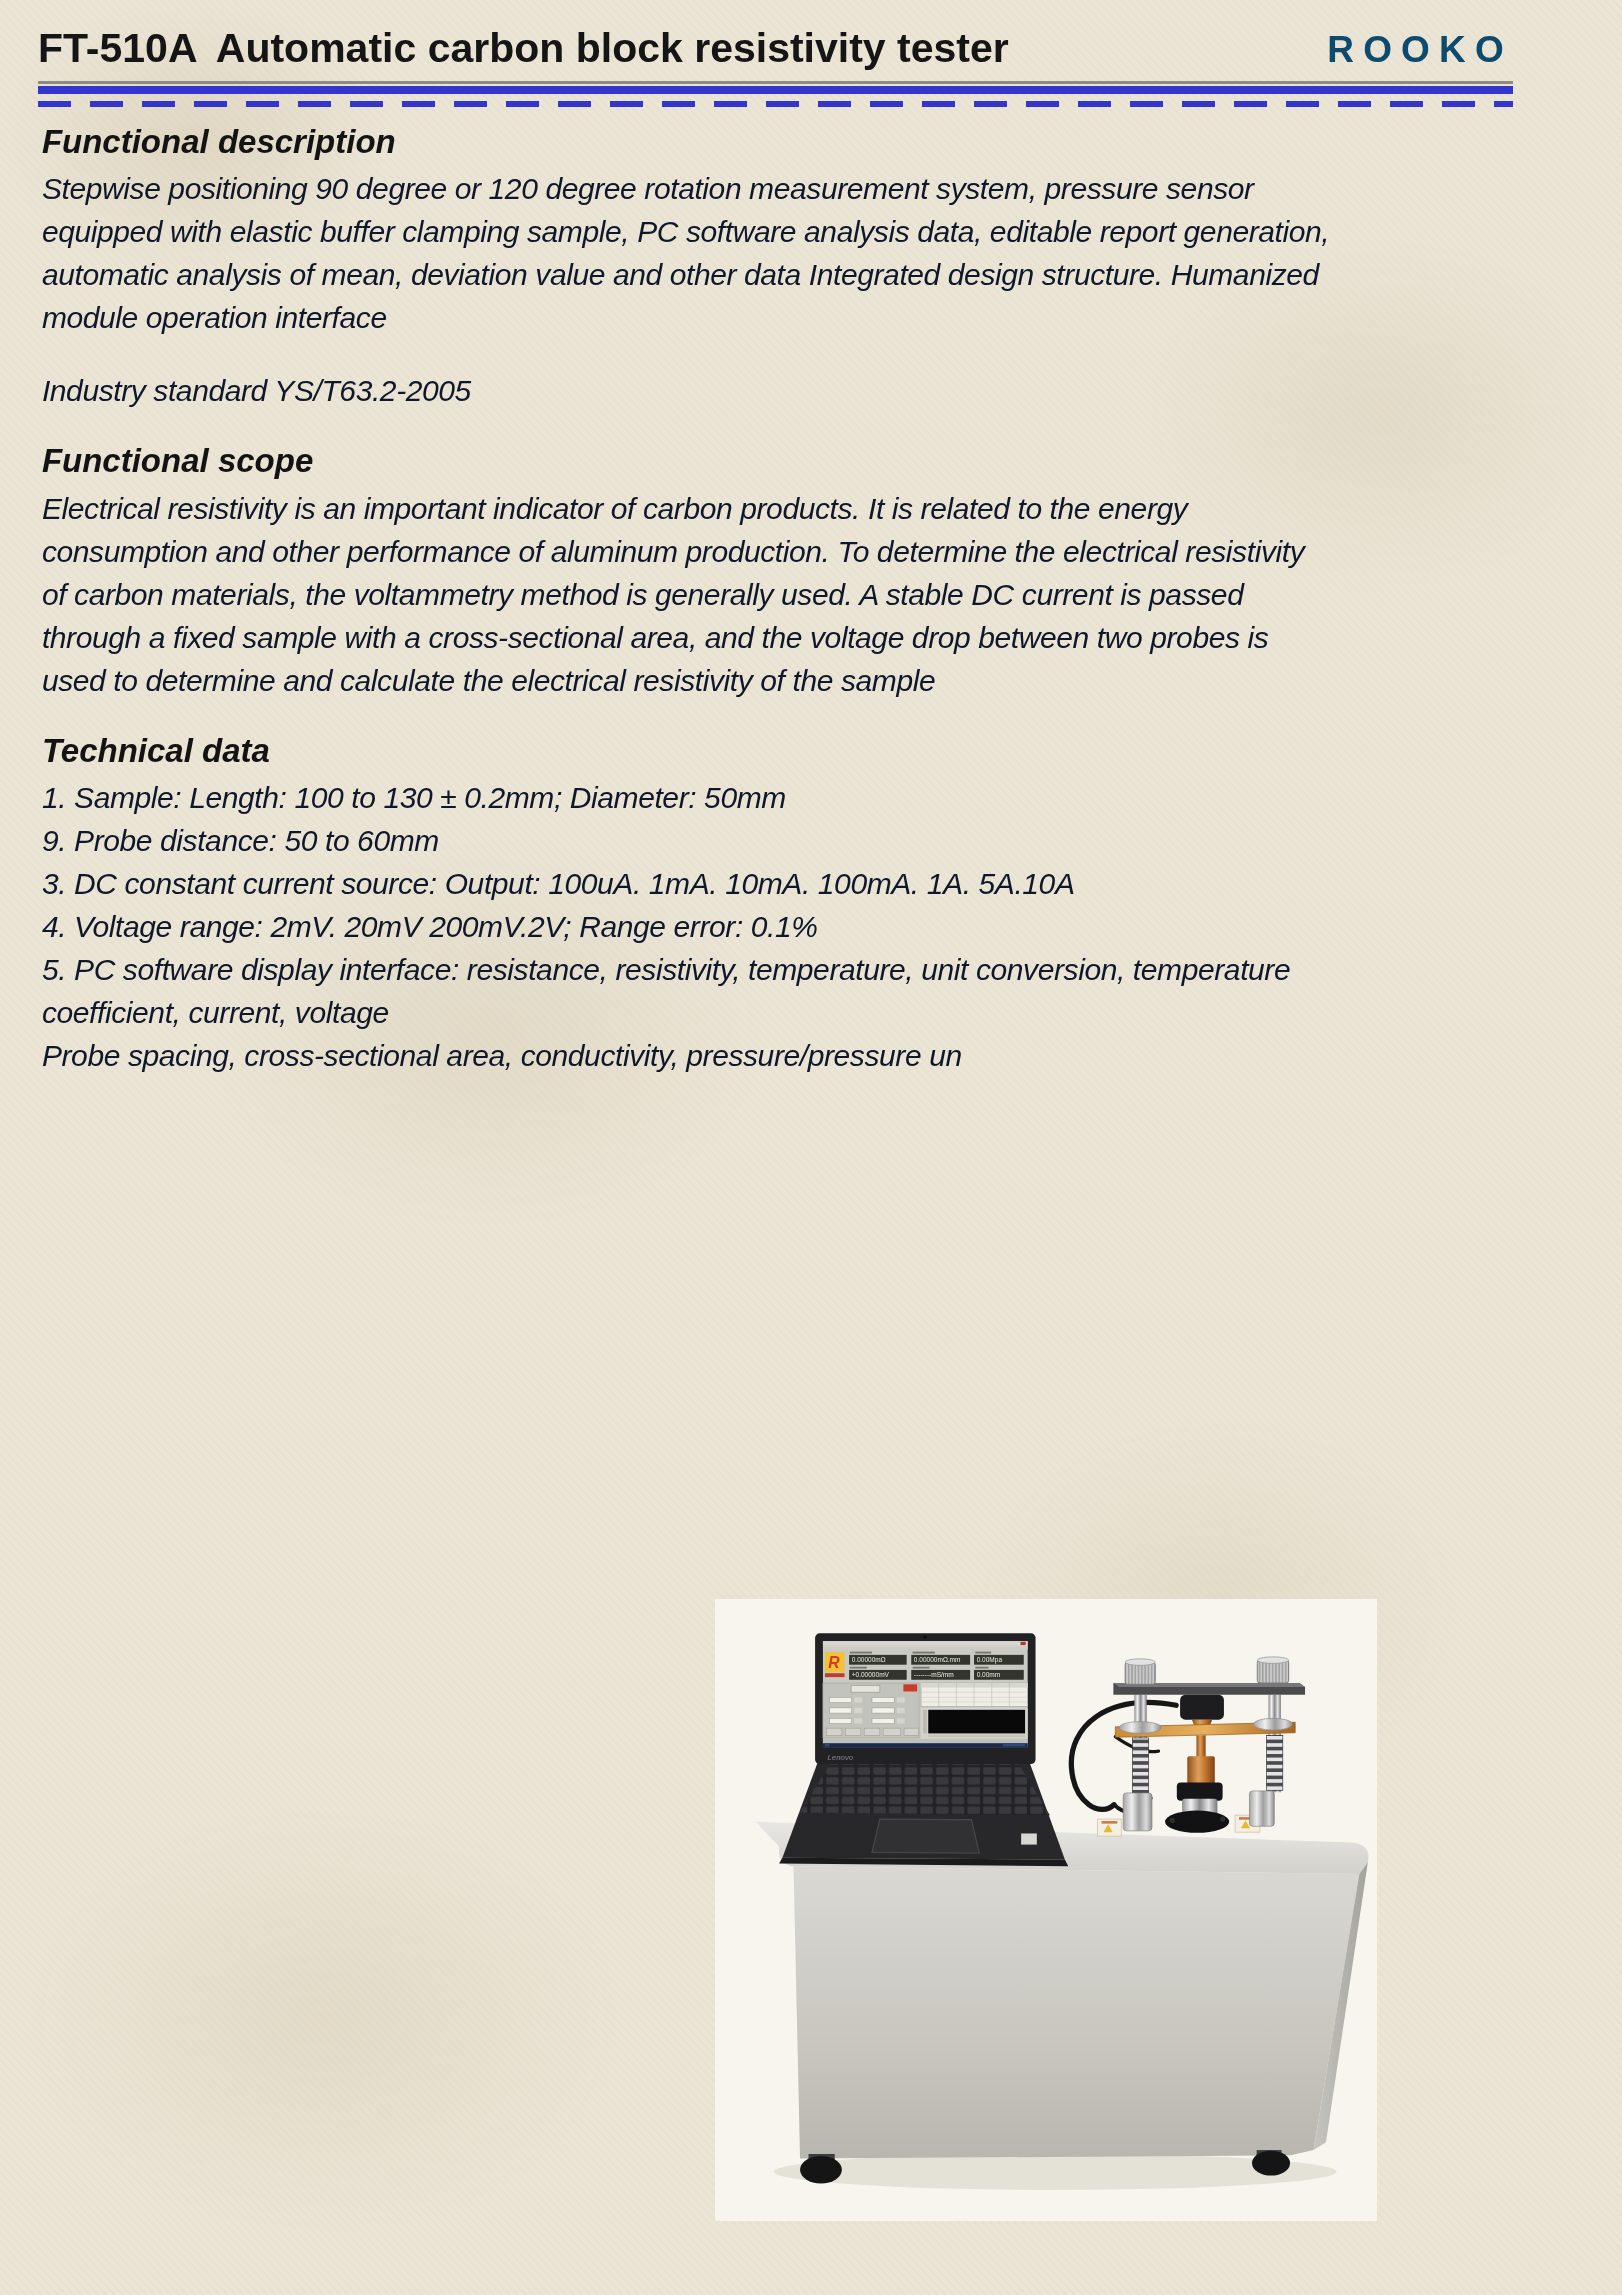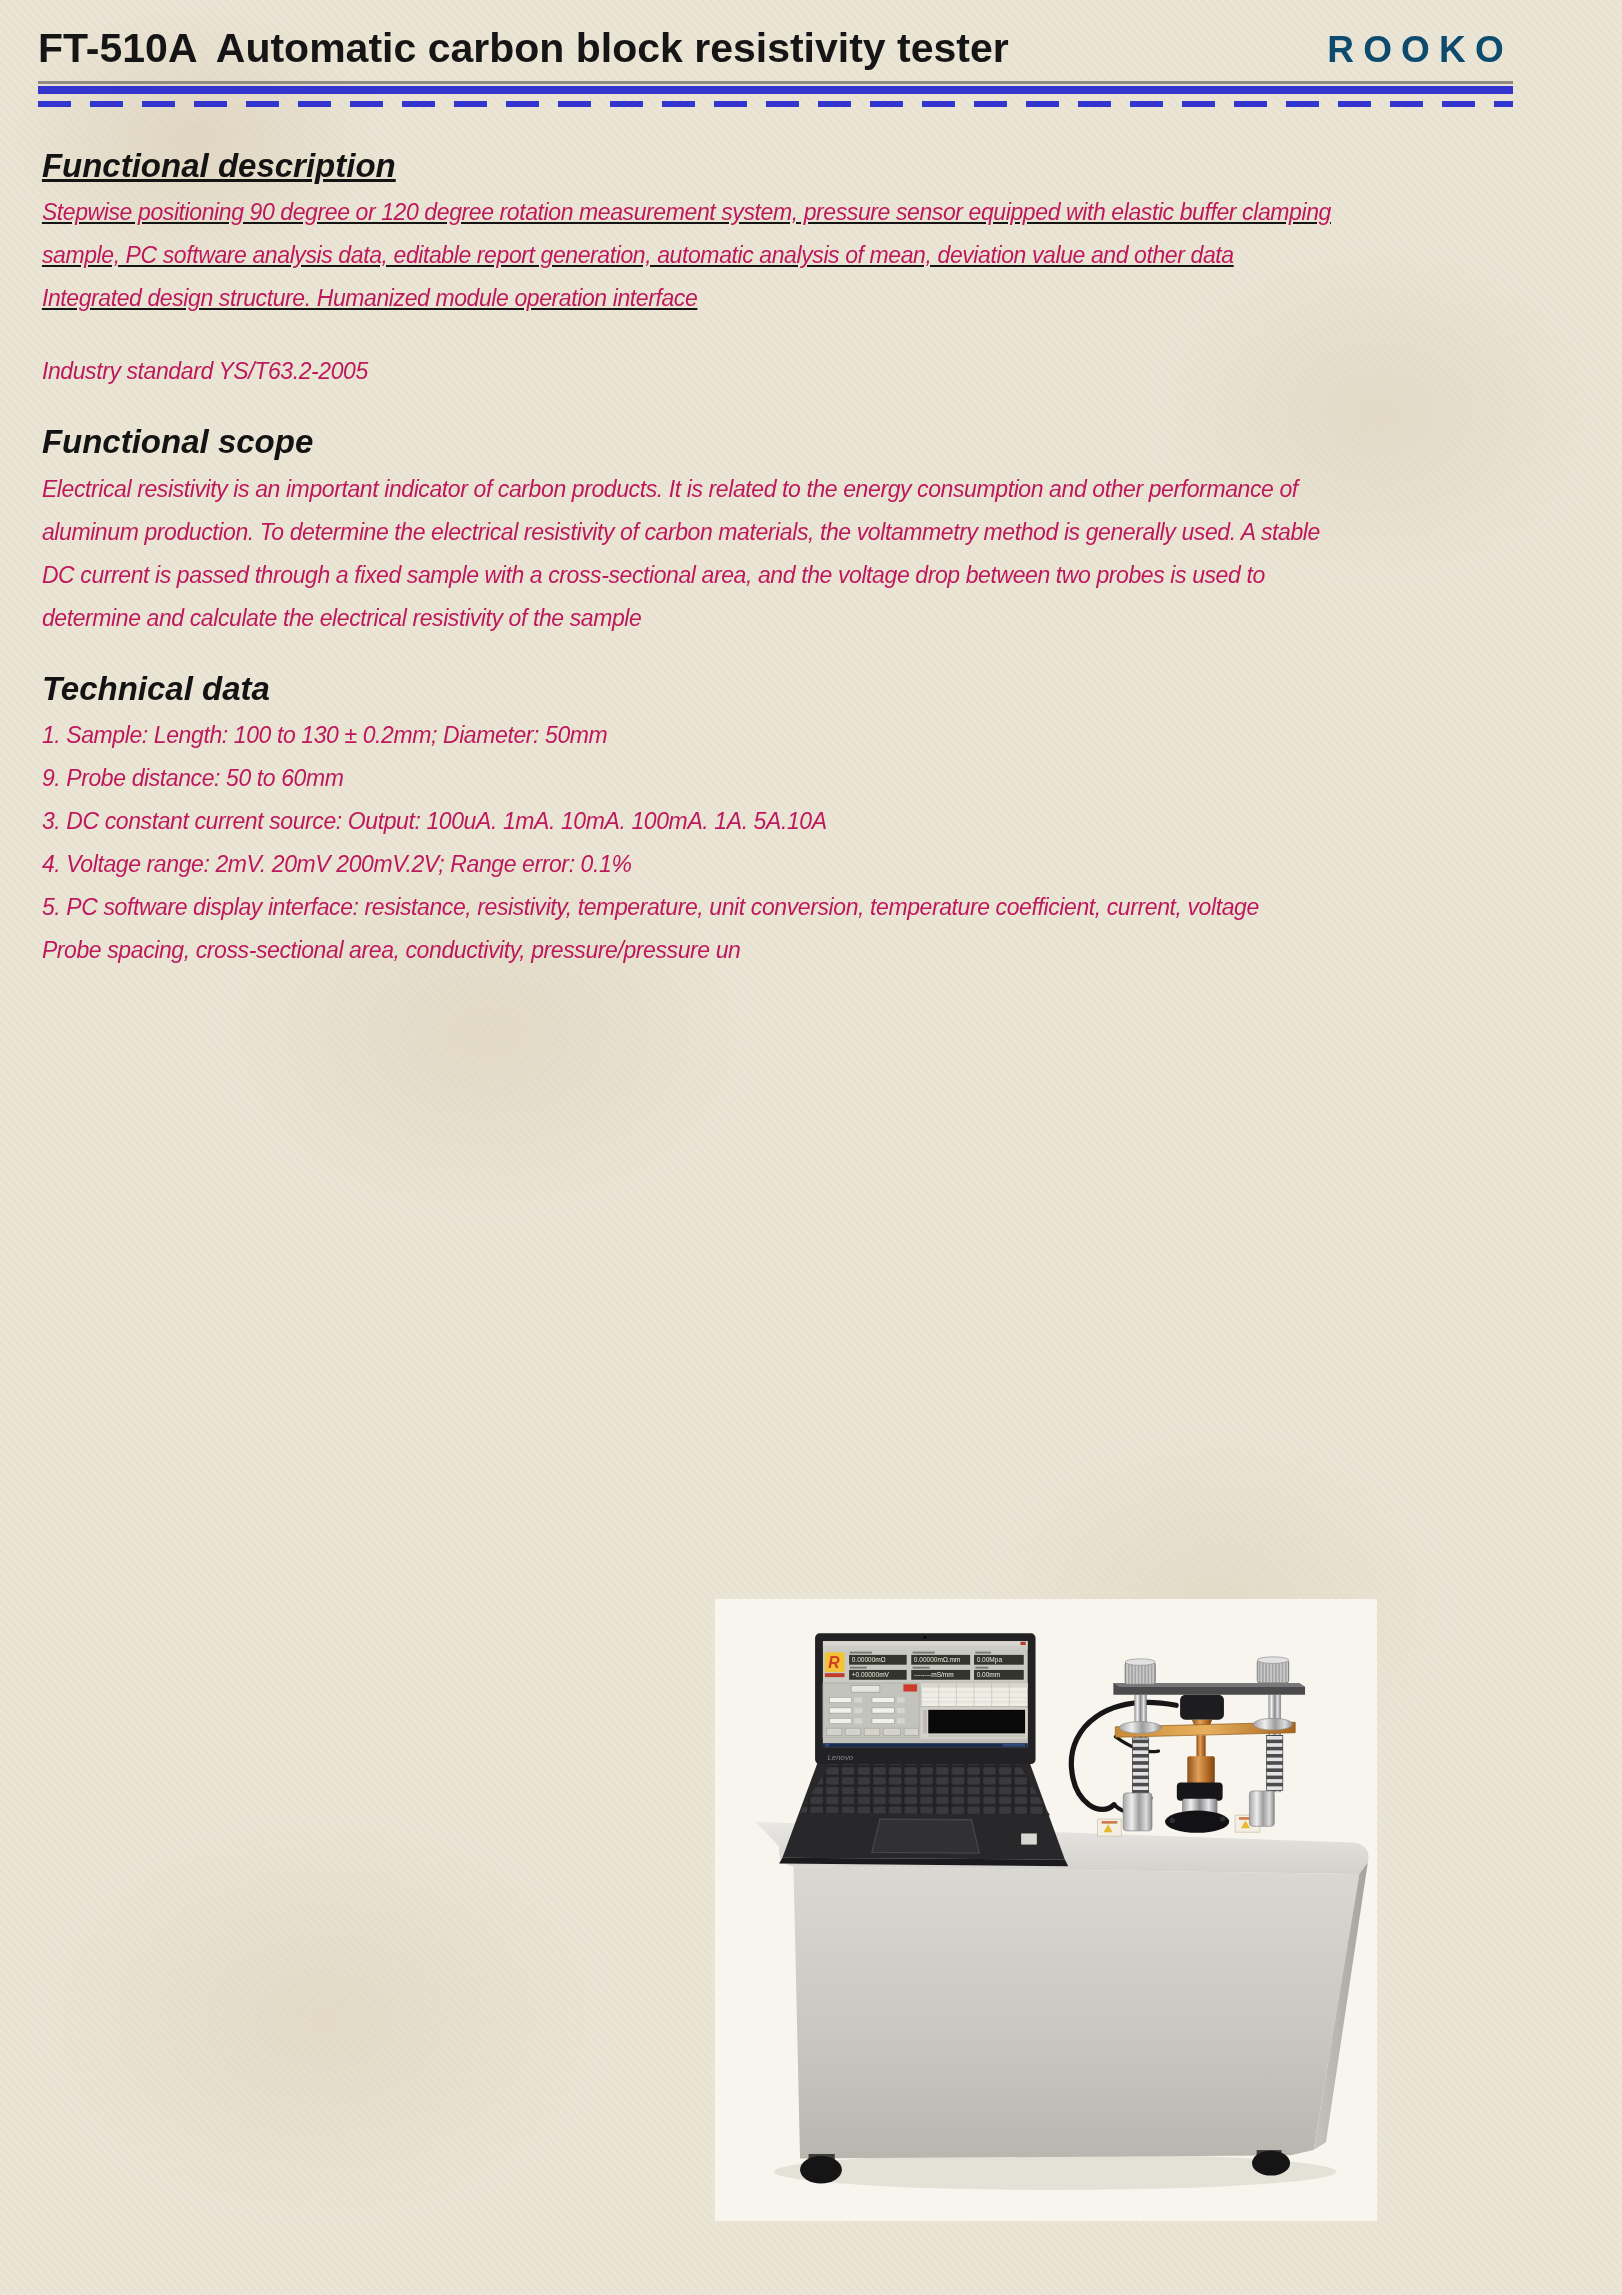--- a/index.html
+++ b/index.html
@@ -22,23 +22,23 @@
   header{padding:25px 38px 0 38px;}
   .title-row{width:1475px;display:flex;justify-content:space-between;align-items:baseline;}
   h1{margin:0;font-size:41px;font-weight:bold;letter-spacing:0;color:#151515;}
   h1 .model{margin-right:18.3px;}
   .logo{font-size:37px;font-weight:bold;letter-spacing:9.2px;}
   .rule-thin{width:1475px;height:2.6px;background:#8d8b82;margin-top:9.2px;}
   .rule-solid{width:1475px;height:8.5px;margin-top:2px;}
   .rule-dashed{width:1475px;height:5.9px;margin-top:6.5px;}
   main{padding:0 38px;margin-left:3.9px;max-width:1364px;}
   section{margin-top:30px;}
-  section:first-child{margin-top:40px;text-decoration:underline;}
+  section:first-child{margin-top:16px;}
   h2{margin:0 0 6.5px 0;font-size:33px;font-style:italic;font-weight:bold;color:#131313;}
-  p{margin:0;font-size:23px;font-style:italic;font-weight:400;line-height:43px;letter-spacing:-0.4px;color:#be185d;}
+  p{margin:0;font-size:30px;font-style:italic;font-weight:400;line-height:43px;letter-spacing:-0.4px;color:#0f172a;}
   .photo{
     position:absolute;left:715px;top:1599px;width:662px;height:622px;
     background:#f7f5ee;
   }
   .photo svg{display:block;width:662px;height:622px;}
 </style>
 </head>
 <body>
 
 <div class="page">

